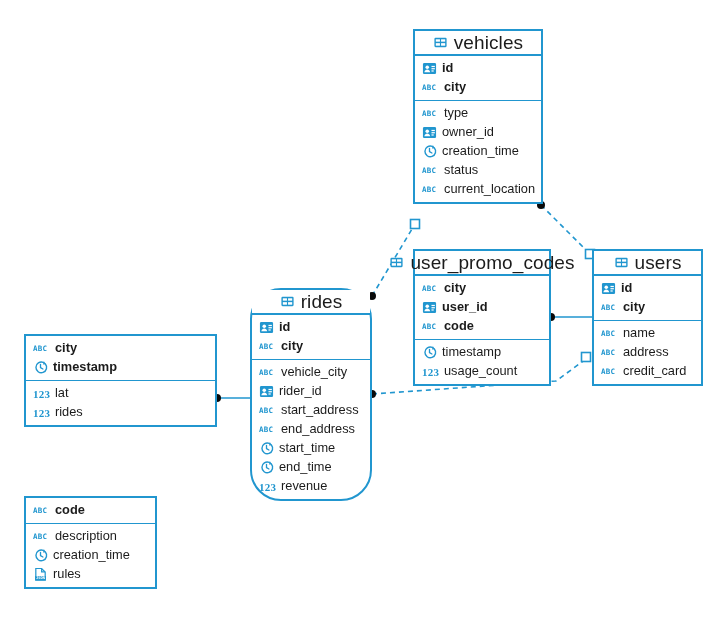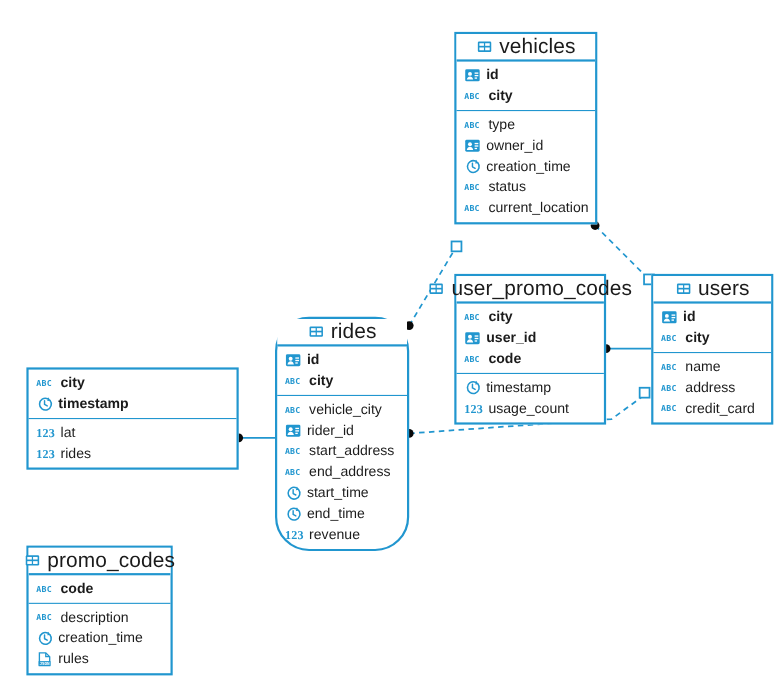--- a/index.html
+++ b/index.html
@@ -371,32 +371,20 @@
             <span class="ico-123">123</span>
             <span class="fname">lat</span>
           </div>
           <div class="field">
             <span class="ico-123">123</span>
             <span class="fname">rides</span>
           </div>
         </div>
       </div>
       <div class="table-box" style="left: 24px; top: 496px; width: 133px;">
-        <div class="tbl-header">
-          <span class="ico">
-            <svg viewBox="0 0 16 16">
-              <rect x="1.5" y="3" width="13" height="10" rx="1.2" fill="#2196cf"></rect>
-              <rect x="3" y="4.6" width="4.4" height="2.5" fill="#ffffff"></rect>
-              <rect x="8.6" y="4.6" width="4.4" height="2.5" fill="#ffffff"></rect>
-              <rect x="3" y="8.7" width="4.4" height="2.7" fill="#ffffff"></rect>
-              <rect x="8.6" y="8.7" width="4.4" height="2.7" fill="#ffffff"></rect>
-            </svg>
-          </span>
-          <span class="tbl-title">promo_codes</span>
-        </div>
         <div class="section pk">
           <div class="field bold">
             <span class="ico-abc">ABC</span>
             <span class="fname">code</span>
           </div>
         </div>
         <div class="section cols">
           <div class="field">
             <span class="ico-abc">ABC</span>
             <span class="fname">description</span>

